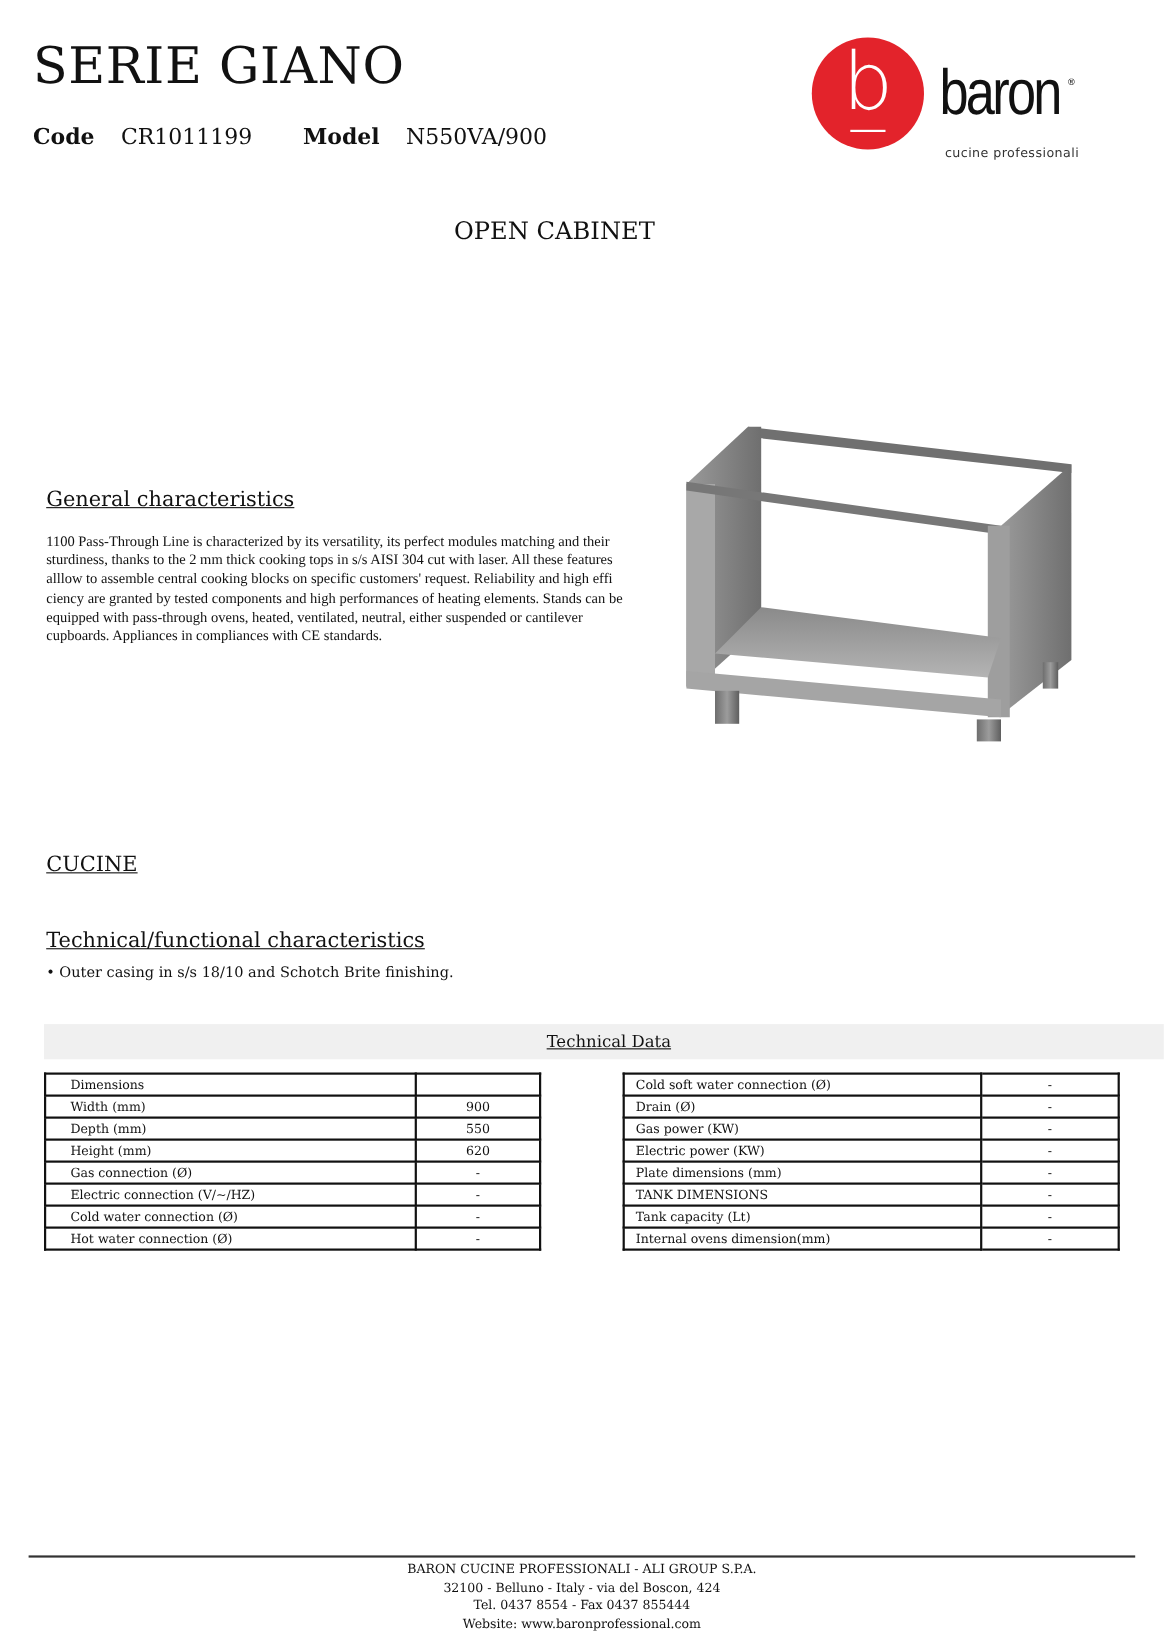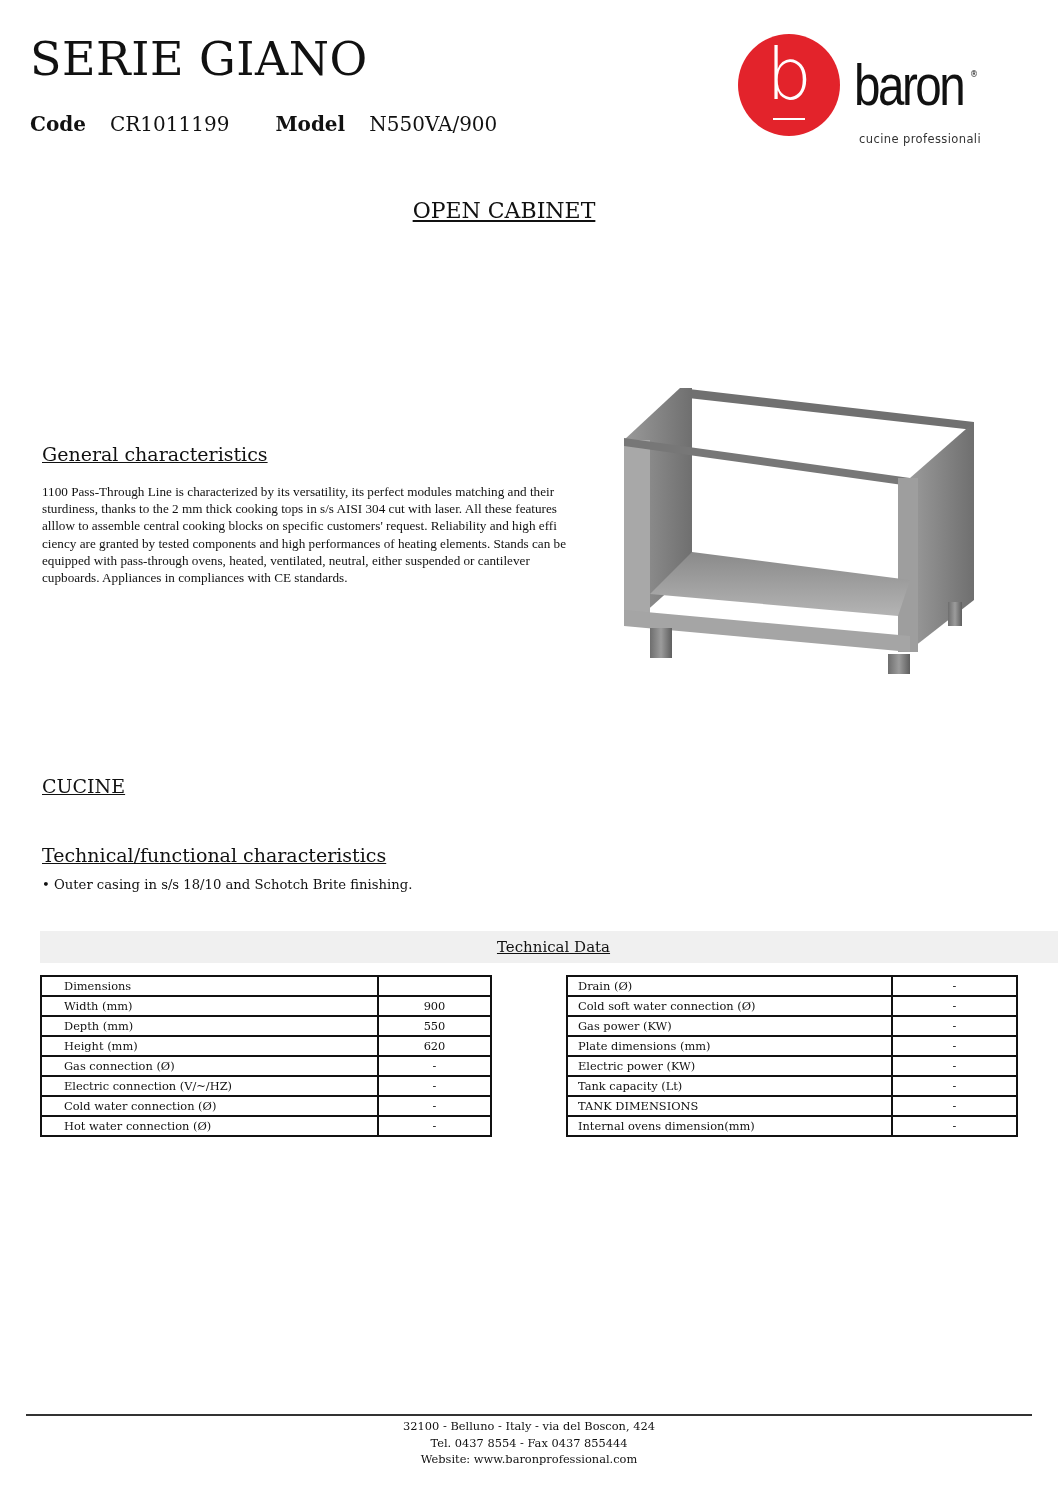--- a/index.html
+++ b/index.html
@@ -14,21 +14,21 @@
   .logo { left: 738px; top: 34px; width: 250px; height: 102px; }
   .logo .circle { position: absolute; left: 0; top: 0; width: 102px; height: 102px; border-radius: 50%; background: #e3232b; }
   .logo .circle .b { position: absolute; left: 0; right: 0; top: 4px; text-align: center; color: #fff;
                      font-family: "DejaVu Sans", sans-serif; font-size: 72px; font-weight: 300; line-height: 1; }
   .logo .circle .bar { position: absolute; left: 35px; width: 32px; top: 84px; height: 2px; background: #fff; }
   .logo .word { position: absolute; left: 116px; top: 22px; font-family: "Liberation Sans", sans-serif;
                 font-size: 58px; letter-spacing: -3px; color: #111; line-height: 1; transform: scaleX(0.82); transform-origin: left; }
   .logo .reg { position: absolute; left: 232px; top: 36px; font-size: 8px; font-family: "DejaVu Sans", sans-serif; }
   .logo .sub { position: absolute; left: 121px; top: 78px; font-family: "DejaVu Sans", sans-serif;
                font-size: 11.5px; color: #333; letter-spacing: 0.4px; margin-top: 20px; }
-  .product-title { left: 0; width: 1008px; top: 198px; text-align: center; font-size: 22px; text-decoration: underline; }
+  .product-title { left: 0; width: 1008px; top: 198px; text-align: center; font-size: 22px; }
   .h2 { left: 42px; font-size: 19px; text-decoration: underline; }
   .para { left: 42px; top: 483px; width: 536px; font-size: 13.2px; line-height: 17.2px; font-family: Liberation Serif, serif; }
   .bullet { left: 42px; top: 877px; font-size: 13.2px; }
   .img-wrap { left: 618px; top: 380px; width: 360px; height: 295px; }
   .tdbar { left: 40px; top: 931px; width: 1027px; height: 32px; background: #f0f0f0; text-align: center;
            font-size: 15px; line-height: 32px; }
   .tdbar span { text-decoration: underline; }
   table.spec { position: absolute; top: 975px; border-collapse: collapse; font-size: 11.4px; }
   table.spec td { border: 2px solid #111; height: 18px; padding: 0 10px; }
   table.spec td.v { text-align: center; }
@@ -146,52 +146,53 @@
     <tr>
         <td>Hot water connection (Ø)</td>
         <td class="v">-</td>
       </tr>
   </tbody>
 </table>
 
 <table class="spec t-right">
   <tbody>
     <tr>
-        <td>Drain (Ø)</td>
+        <td>Cold soft water connection (Ø)</td>
         <td class="v">-</td>
       </tr>
     <tr>
-        <td>Cold soft water connection (Ø)</td>
+        <td>Drain (Ø)</td>
         <td class="v">-</td>
       </tr>
     <tr>
         <td>Gas power (KW)</td>
         <td class="v">-</td>
       </tr>
     <tr>
+        <td>Electric power (KW)</td>
+        <td class="v">-</td>
+      </tr>
+    <tr>
         <td>Plate dimensions (mm)</td>
         <td class="v">-</td>
       </tr>
     <tr>
-        <td>Electric power (KW)</td>
+        <td>TANK DIMENSIONS</td>
         <td class="v">-</td>
       </tr>
     <tr>
         <td>Tank capacity (Lt)</td>
-        <td class="v">-</td>
-      </tr>
-    <tr>
-        <td>TANK DIMENSIONS</td>
         <td class="v">-</td>
       </tr>
     <tr>
         <td>Internal ovens dimension(mm)</td>
         <td class="v">-</td>
       </tr>
   </tbody>
 </table>
 
 <div class="abs footline"></div>
 <div class="abs footer">
+  <div>BARON CUCINE PROFESSIONALI - ALI GROUP S.P.A.</div>
   <div>32100 - Belluno - Italy - via del Boscon, 424</div>
   <div>Tel. 0437 8554 - Fax 0437 855444</div>
   <div>Website: www.baronprofessional.com</div>
 </div>
 
 </body></html>

